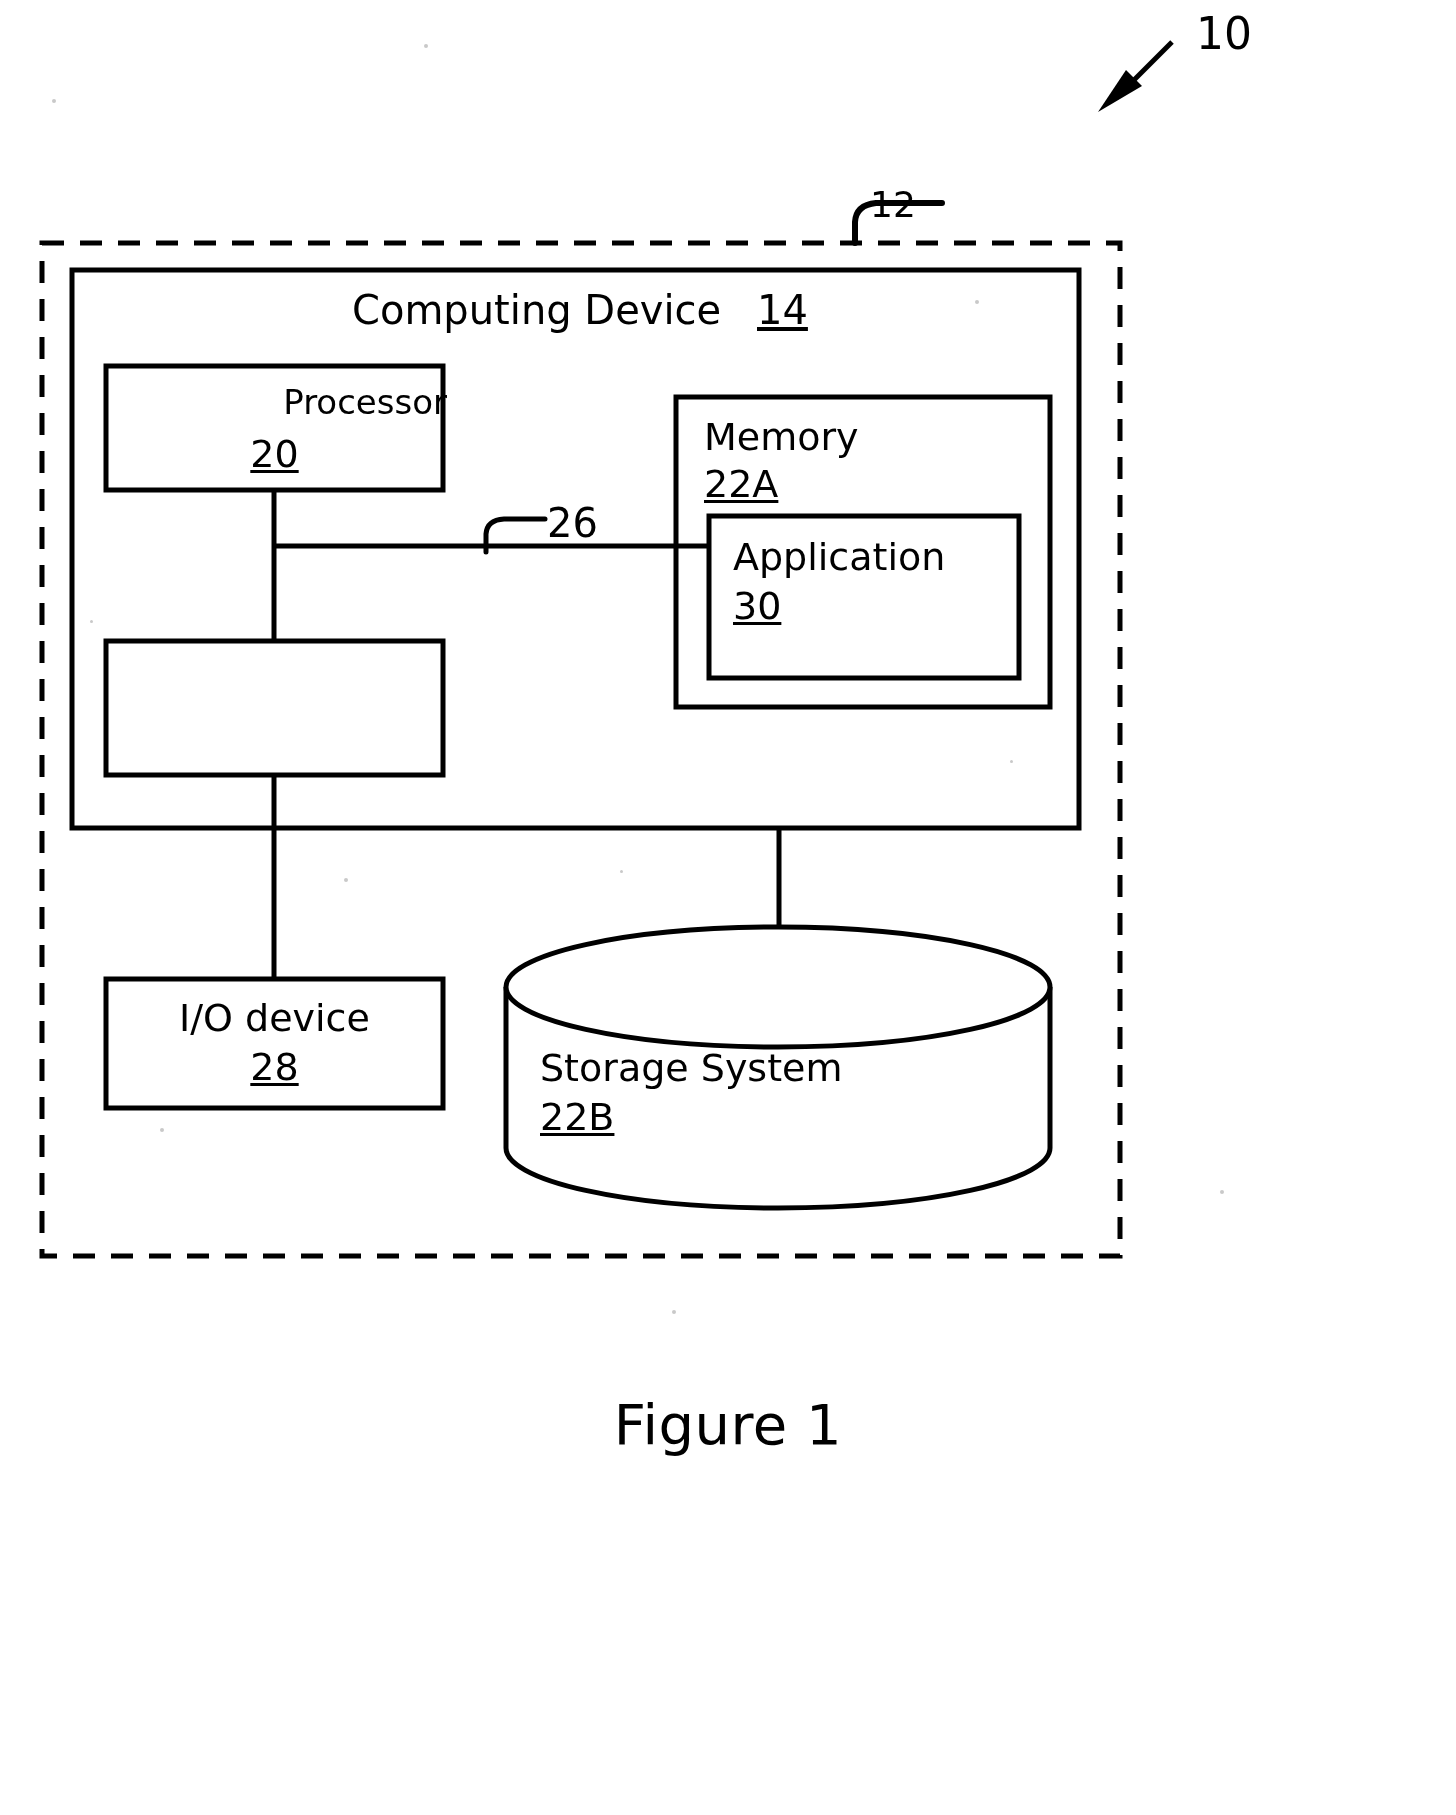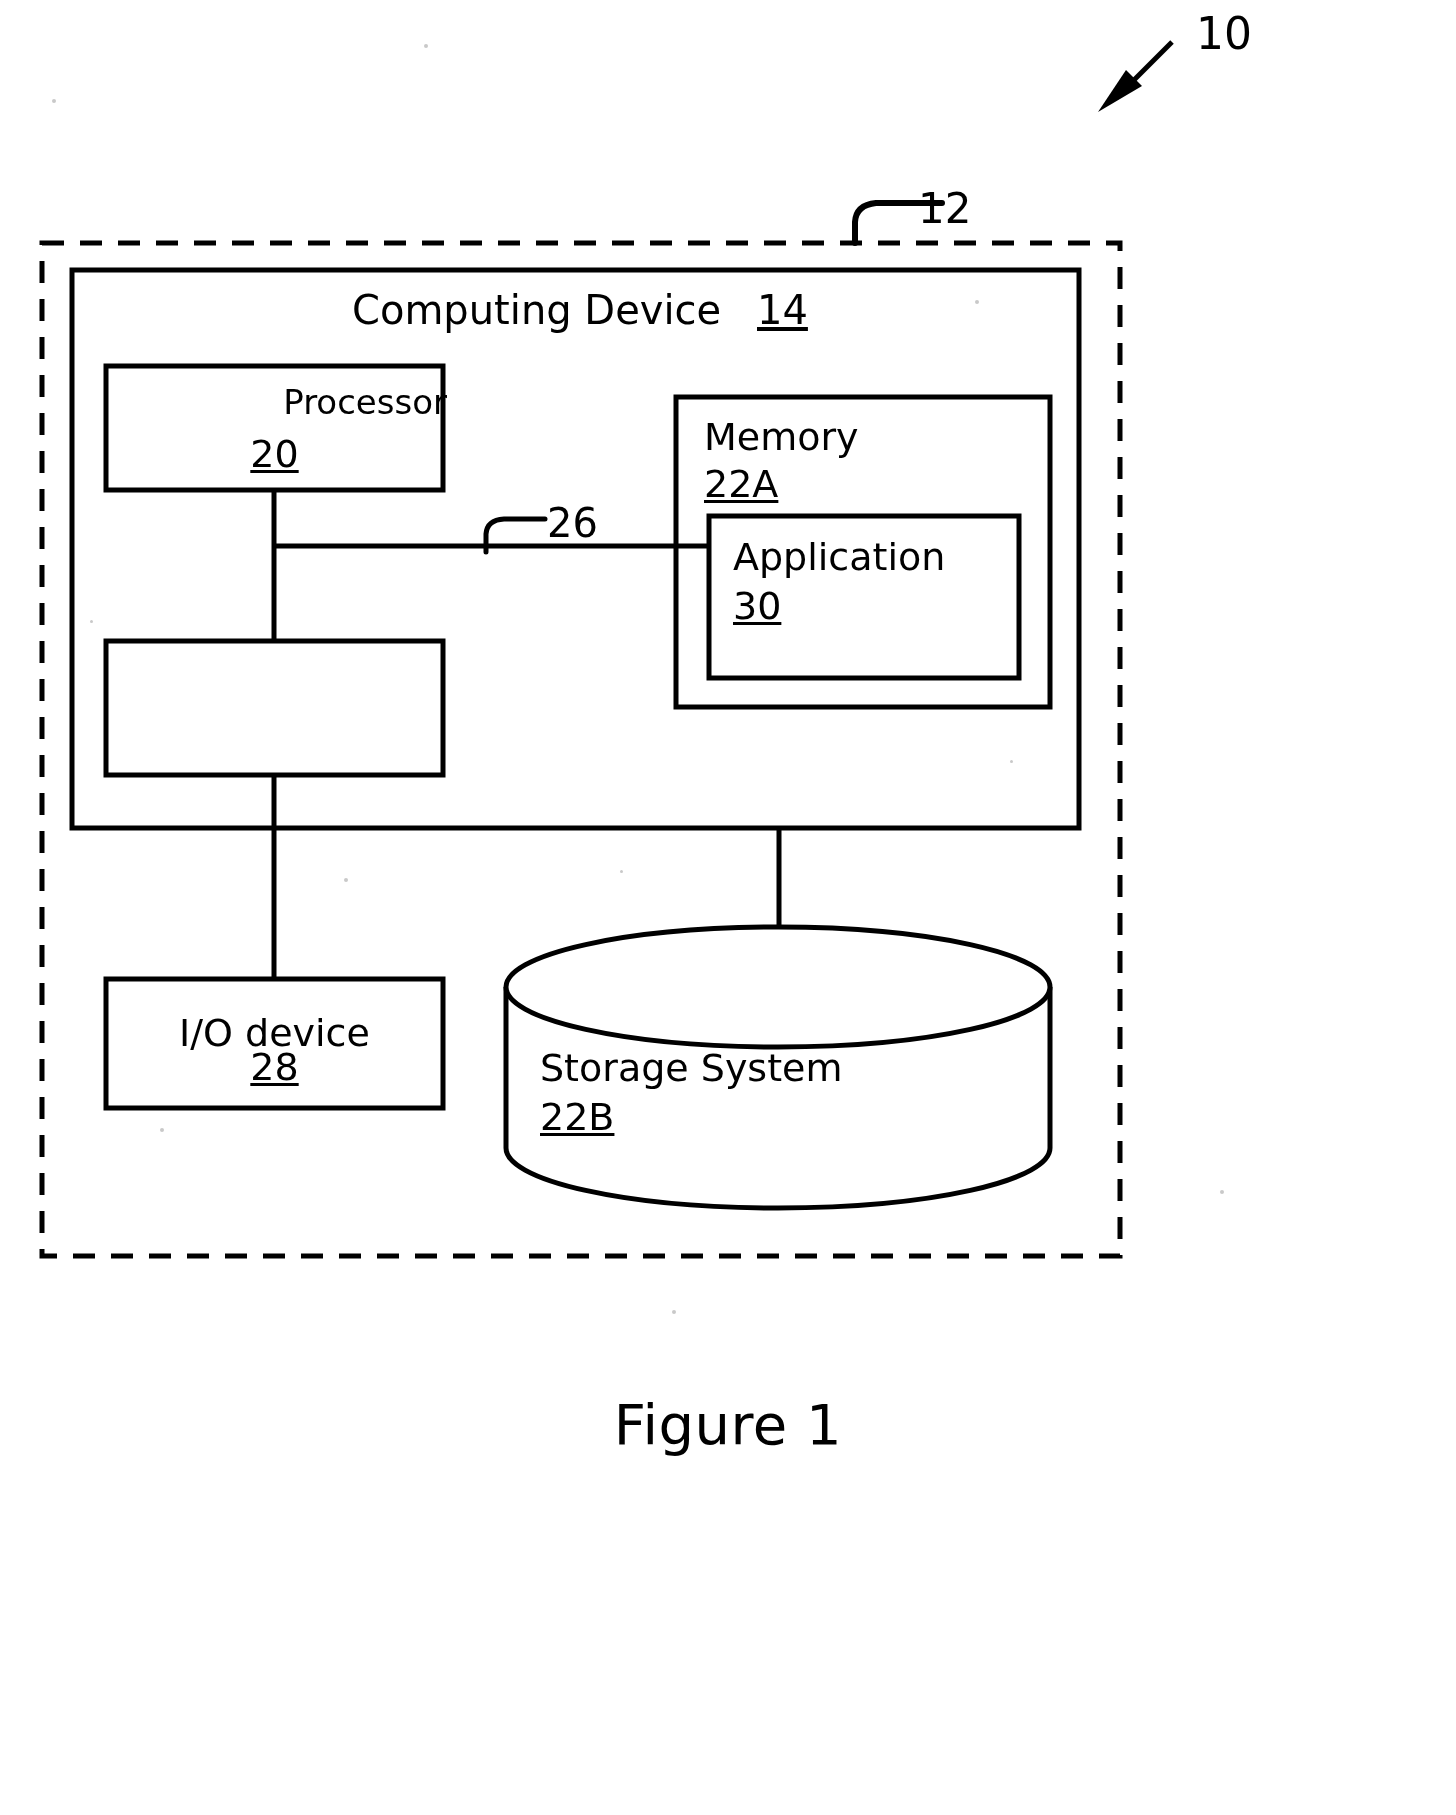--- a/index.html
+++ b/index.html
@@ -103,38 +103,38 @@
     <path d="M 486 552 L 486 534 Q 487 520 504 519 L 545 519" fill="none" stroke="#000" stroke-width="5" stroke-linecap="round"></path>
 
     <g>
       <path d="M 506 987 L 506 1148 A 272 60 0 0 0 1050 1148 L 1050 987" fill="#fff" stroke="#000" stroke-width="5"></path>
       <ellipse cx="778" cy="987" rx="272" ry="60" fill="#fff" stroke="#000" stroke-width="5"></ellipse>
     </g>
   </svg>
 
   <div class="ref-num" style="left:1196px; top:8px; font-size:44px;">10</div>
 
-  <div class="ref-num" style="left:918px; top:184px; font-size:42px;">12</div>
+  <div class="ref-num" style="left:870px; top:184px; font-size:36px;">12</div>
 
   <div class="tx ctr" style="left:352px; top:287px; width:360px; font-size:40px;">Computing Device</div>
   <div class="tx u" style="left:757px; top:287px; font-size:40px;">14</div>
 
   <div class="tx ctr" style="left:110px; top:382px; width:337px; font-size:34px;text-align:right;">Processor</div>
   <div class="tx ctr u" style="left:106px; top:432px; width:337px; font-size:38px;">20</div>
 
   <div class="tx lft" style="left:704px; top:415px; font-size:38px;">Memory</div>
   <div class="tx lft u" style="left:704px; top:462px; font-size:38px;">22A</div>
 
   <div class="tx lft" style="left:733px; top:535px; font-size:38px;">Application</div>
   <div class="tx lft u" style="left:733px; top:584px; font-size:38px;">30</div>
 
   <div class="ref-num" style="left:547px; top:500px; font-size:40px;">26</div>
 
 
-  <div class="tx ctr" style="left:106px; top:996px; width:337px; font-size:38px;margin-top:15px;">I/O device</div>
+  <div class="tx ctr" style="left:106px; top:996px; width:337px; font-size:38px;">I/O device</div>
   <div class="tx ctr u" style="left:106px; top:1045px; width:337px; font-size:38px;">28</div>
 
   <div class="tx lft" style="left:540px; top:1046px; font-size:38px;">Storage System</div>
   <div class="tx lft u" style="left:540px; top:1095px; font-size:38px;">22B</div>
 
   <div class="fig-caption" style="top:1392px;">Figure 1</div>
 
   <div class="speck" style="left:52px;  top:99px;  width:4px; height:4px;"></div>
   <div class="speck" style="left:424px; top:44px;  width:4px; height:4px;"></div>
   <div class="speck" style="left:975px; top:300px; width:4px; height:4px;"></div>

